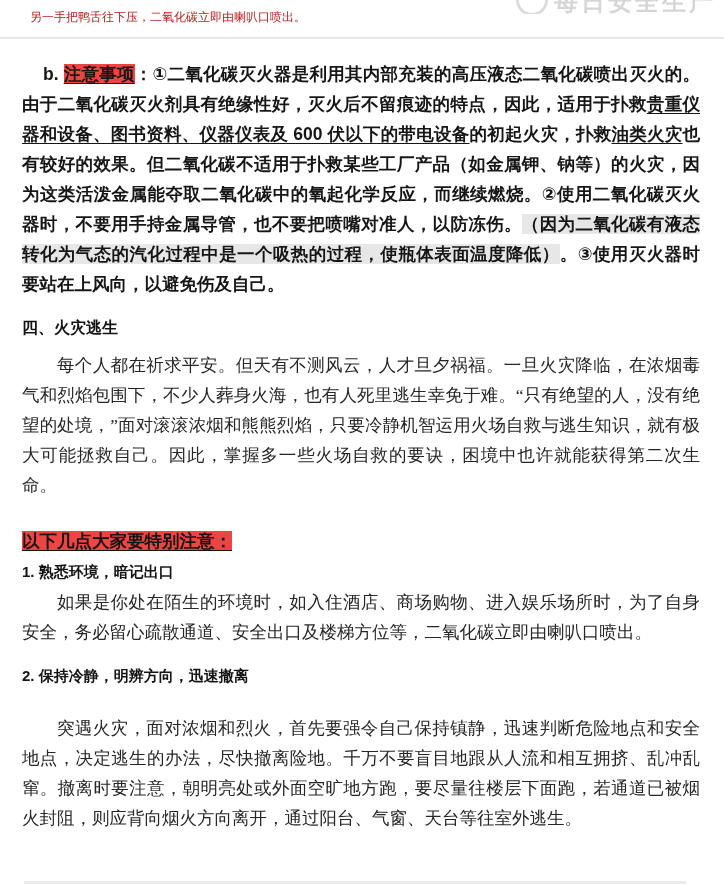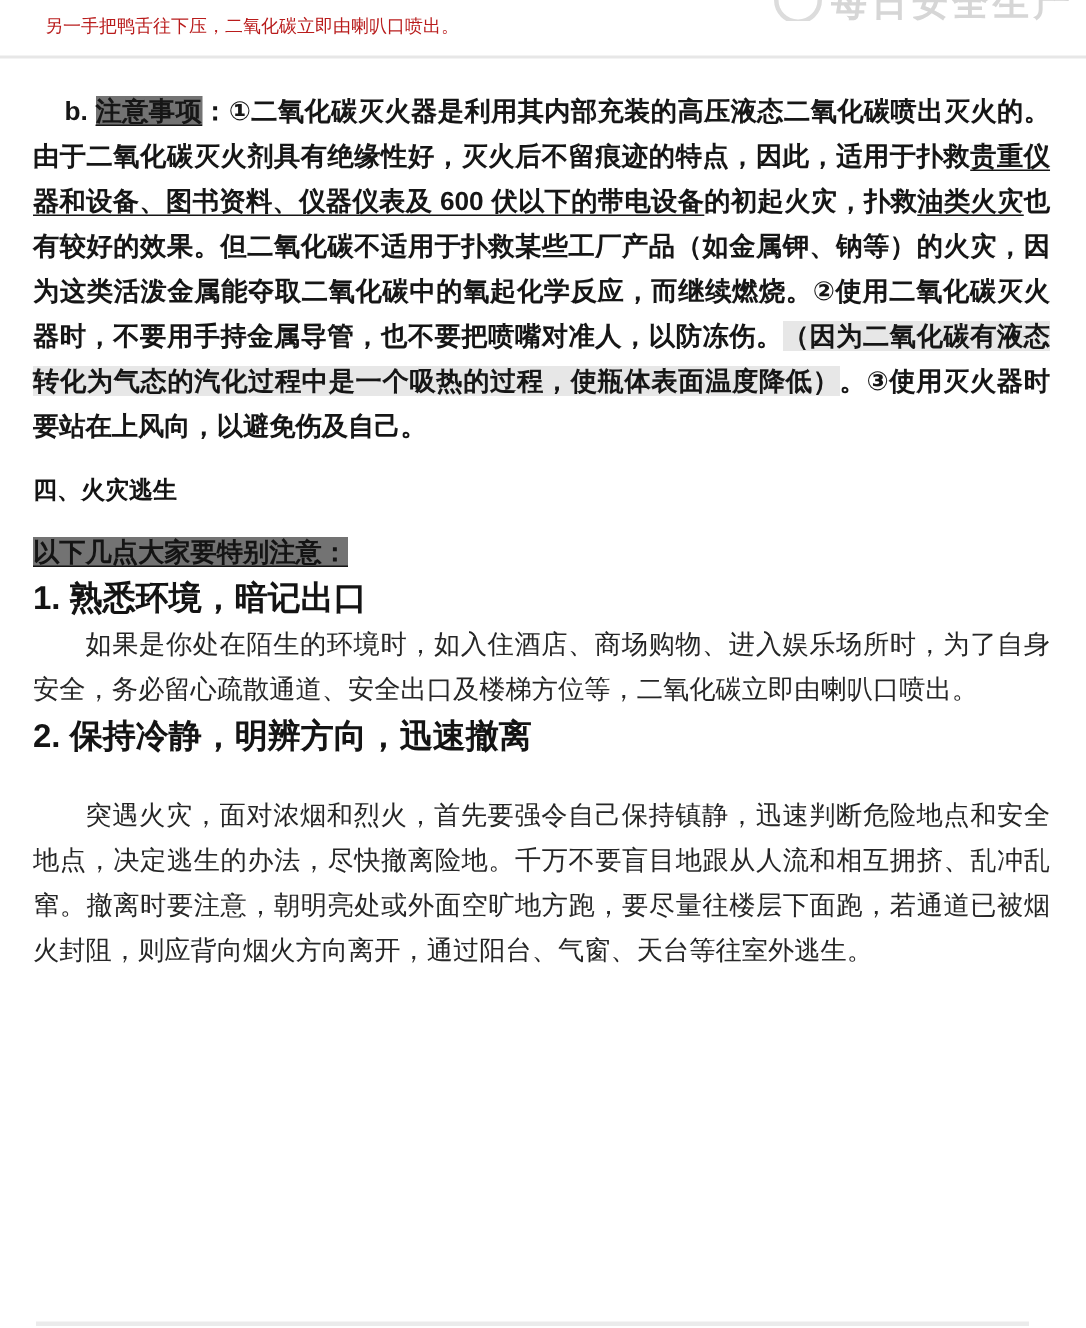--- a/index.html
+++ b/index.html
@@ -54,21 +54,21 @@
   }
   .notes-para{
     margin-top:20px;
     text-indent:1.2em;
     font-family:"Liberation Sans","DejaVu Sans",sans-serif;
     font-weight:bold;
     color:#161616;
   }
   .hl{background:#e7e7e7;}
   .hl-u{
-    background:#737373;
+    background:#ef4444;
     text-decoration:underline;
     text-underline-offset:3px;
   }
   .u{
     text-decoration:underline;
     text-underline-offset:3px;
   }
 
   .section-heading{
     margin-top:13px;
@@ -77,36 +77,36 @@
     font-weight:bold;
     color:#141414;
     font-family:"Liberation Serif","DejaVu Serif",serif;
   }
   .body-para{
     text-indent:2em;
     color:#262626;
   }
   .mt6{margin-top:6px;}
   .notice-line{
-    margin-top:9px;
+    margin-top:26px;
     font-family:"Liberation Sans","DejaVu Sans",sans-serif;
     font-weight:bold;
     color:#141414;
     font-size:17.5px;
     line-height:30px;
   }
   .num-heading{
     margin-top:1px;
     font-family:"Liberation Sans","DejaVu Sans",sans-serif;
     font-weight:bold;
     color:#141414;
-    font-size:22px;
+    font-size:15px;
     line-height:30px;
   }
-  .mt2{margin-top:2px;}
+  .mt2{margin-top:14px;}
   .mt22{margin-top:22px;}
 
   .bottom-cut{
     position:absolute;
     left:24px;right:38px;bottom:1px;
     height:3px;
     background:#ebebeb;
   }
 </style>
 </head>
@@ -119,20 +119,21 @@
 <div class="doc">
 
   <div class="top-line">另一手把鸭舌往下压，二氧化碳立即由喇叭口喷出。</div>
 
   <div class="divider"></div>
 
   <p class="para notes-para"><span>b. </span><span class="hl-u">注意事项</span><span>：①二氧化碳灭火器是利用其内部充装的高压液态二氧化碳喷出灭火的。由于二氧化碳灭火剂具有绝缘性好，灭火后不留痕迹的特点，因此，适用于扑救</span><span class="u">贵重仪器和设备、图书资料、仪器仪表及 600 伏以下的带电设备</span><span>的初起火灾，扑救</span><span class="u">油类火灾</span><span>也有较好的效果。但二氧化碳不适用于扑救某些工厂产品（如金属钾、钠等）的火灾，因为这类活泼金属能夺取二氧化碳中的氧起化学反应，而继续燃烧。②使用二氧化碳灭火器时，不要用手持金属导管，也不要把喷嘴对准人，以防冻伤。</span><span class="hl">（因为二氧化碳有液态转化为气态的汽化过程中是一个吸热的过程，使瓶体表面温度降低）</span><span>。③使用灭火器时要站在上风向，以避免伤及自己。</span></p>
 
   <div class="section-heading">四、火灾逃生</div>
 
+  <p class="para body-para mt6">每个人都在祈求平安。但天有不测风云，人才旦夕祸福。一旦火灾降临，在浓烟毒气和烈焰包围下，不少人葬身火海，也有人死里逃生幸免于难。“只有绝望的人，没有绝望的处境，”面对滚滚浓烟和熊熊烈焰，只要冷静机智运用火场自救与逃生知识，就有极大可能拯救自己。因此，掌握多一些火场自救的要诀，困境中也许就能获得第二次生命。</p>
 
   <div class="notice-line"><span class="hl-u">以下几点大家要特别注意：</span></div>
 
   <div class="num-heading">1. 熟悉环境，暗记出口</div>
 
 
   <p class="para body-para">如果是你处在陌生的环境时，如入住酒店、商场购物、进入娱乐场所时，为了自身安全，务必留心疏散通道、安全出口及楼梯方位等，二氧化碳立即由喇叭口喷出。</p>
 
 
   <div class="num-heading mt2">2. 保持冷静，明辨方向，迅速撤离</div>

